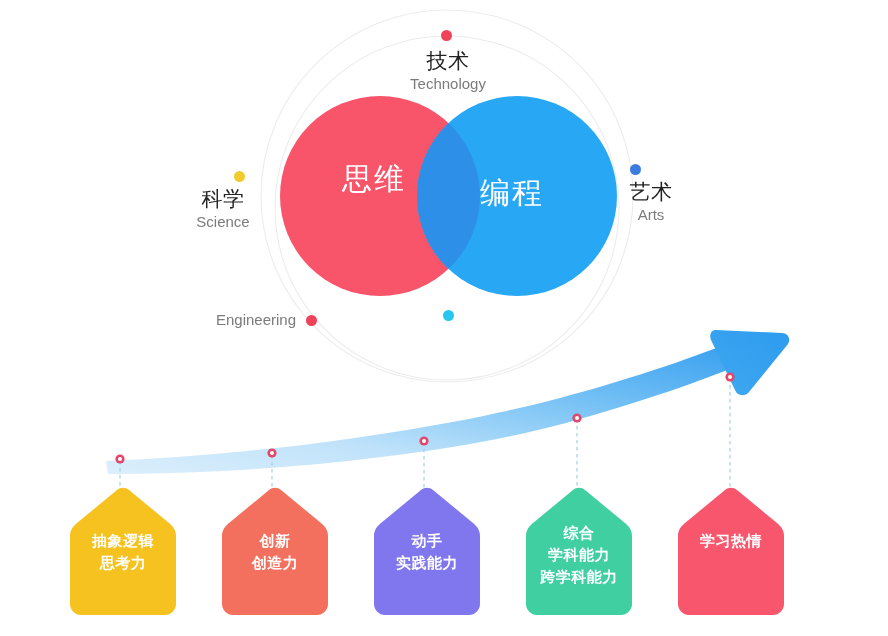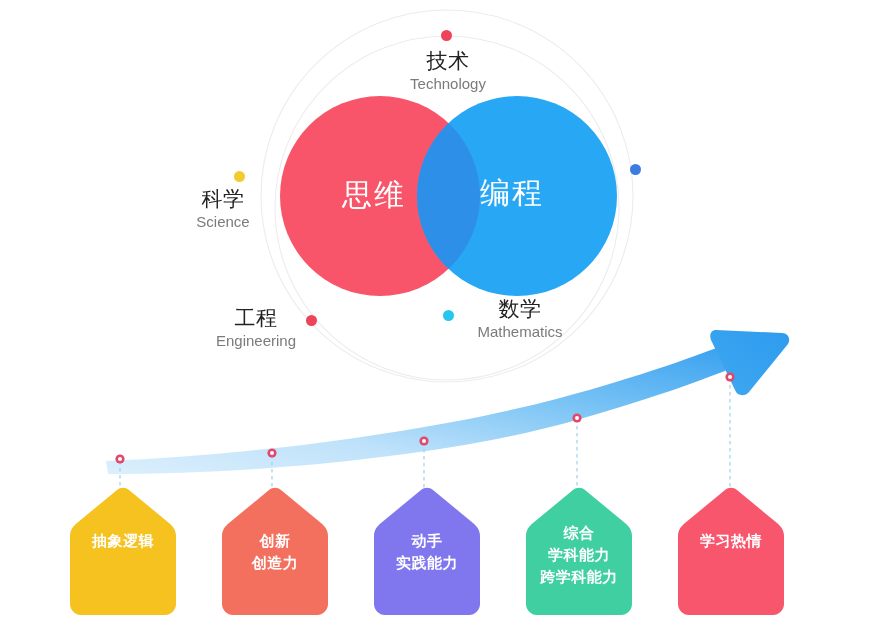--- a/index.html
+++ b/index.html
@@ -169,59 +169,59 @@
         <circle cx="577" cy="418" r="4.6" fill="#E3476B"></circle>
         <circle cx="577" cy="418" r="2.0" fill="#ffffff"></circle>
       </g>
       <g>
         <circle cx="730" cy="377" r="4.6" fill="#E3476B"></circle>
         <circle cx="730" cy="377" r="2.0" fill="#ffffff"></circle>
       </g>
     </g>
   </svg>
 
-  <div class="venn-caption" style="left:342px; top:180px;">思维</div>
+  <div class="venn-caption" style="left:342px; top:164px;">思维</div>
   <div class="venn-caption" style="left:480px; top:180px;font-family:Liberation Mono, monospace;">编程</div>
 
   <div class="stem-dot" style="left:441px; top:30px; width:11px; height:11px; background:#EE4358;"></div>
   <div class="stem-label align-center" style="left:378px; top:50px; width:140px;">
     <span class="cn">技术</span>
     <span class="en">Technology</span>
   </div>
 
   <div class="stem-dot" style="left:234px; top:171px; width:11px; height:11px; background:#F2CB2E;"></div>
   <div class="stem-label align-center" style="left:170px; top:188px; width:106px;">
     <span class="cn">科学</span>
     <span class="en">Science</span>
   </div>
 
   <div class="stem-dot" style="left:630px; top:164px; width:11px; height:11px; background:#3C7BE0;"></div>
+  <div class="stem-label align-center" style="left:612px; top:181px; width:78px;">
+    <span class="cn">艺术</span>
+    <span class="en">Arts</span>
+  </div>
 
   <div class="stem-dot" style="left:306px; top:315px; width:11px; height:11px; background:#EE4358;"></div>
   <div class="stem-label align-center" style="left:196px; top:307px; width:120px;">
-    <span class="cn">工程</span>
     <span class="en">Engineering</span>
   </div>
 
   <div class="stem-dot" style="left:443px; top:310px; width:11px; height:11px; background:#27C6EE;"></div>
-  <div class="stem-label align-center" style="left:462px; top:298px; width:116px;">
-    <span class="cn">数学</span>
-    <span class="en">Mathematics</span>
-  </div>
 
   <div class="card" style="left:70px; top:487px;">
     <svg class="card-svg" viewBox="0 0 106 128">
       <path d="M 47 3 C 50.5 0, 55.5 0, 59 3
                L 99 36 C 103 39.5, 106 43, 106 49
                L 106 117 C 106 123, 101 128, 95 128
                L 11 128 C 5 128, 0 123, 0 117
                L 0 49 C 0 43, 3 39.5, 7 36 Z" fill="#F5C21F"></path>
     </svg>
     <div class="card-text">
       <span class="ln">抽象逻辑</span>
+      <span class="ln">思考力</span>
     </div>
   </div>
 
   <div class="card" style="left:222px; top:487px;">
     <svg class="card-svg" viewBox="0 0 106 128">
       <path d="M 47 3 C 50.5 0, 55.5 0, 59 3
                L 99 36 C 103 39.5, 106 43, 106 49
                L 106 117 C 106 123, 101 128, 95 128
                L 11 128 C 5 128, 0 123, 0 117
                L 0 49 C 0 43, 3 39.5, 7 36 Z" fill="#F4705E"></path>

